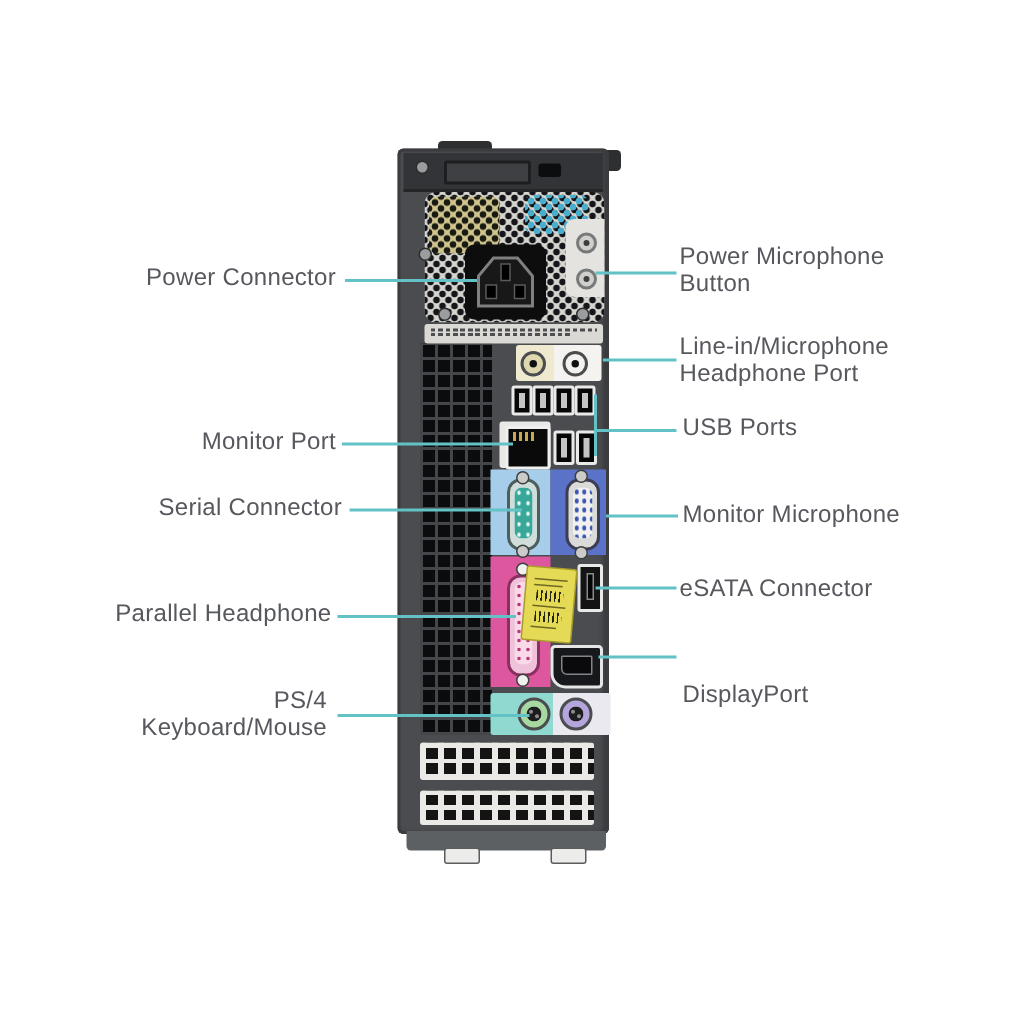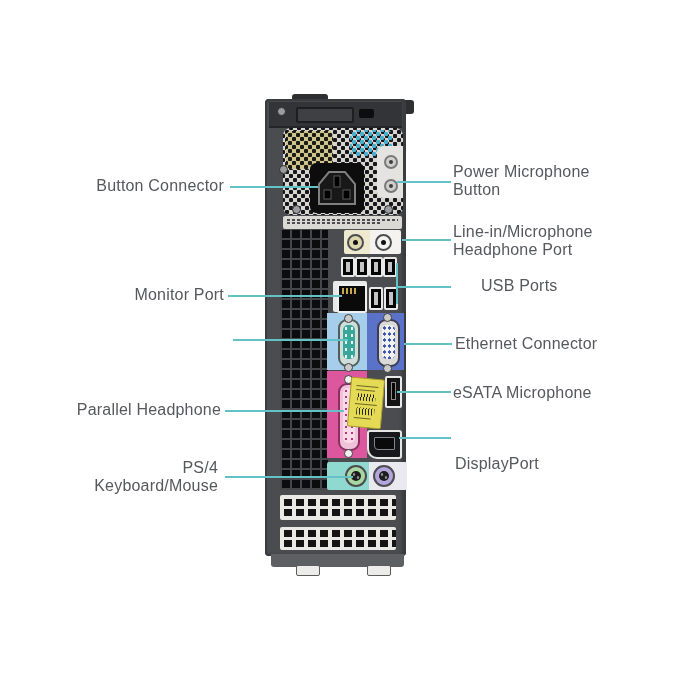--- a/index.html
+++ b/index.html
@@ -217,27 +217,28 @@
   <div class="lead" style="left:228px;top:295px;width:114px;"></div>
   <div class="lead v" style="left:396px;top:263px;height:41px;"></div>
   <div class="lead" style="left:397px;top:286px;width:54px;"></div>
   <div class="lead" style="left:233px;top:339px;width:115px;"></div>
   <div class="lead" style="left:404px;top:343px;width:48px;"></div>
   <div class="lead" style="left:225px;top:410px;width:119px;"></div>
   <div class="lead" style="left:397px;top:391px;width:54px;"></div>
   <div class="lead" style="left:399px;top:437px;width:52px;"></div>
   <div class="lead" style="left:225px;top:476px;width:128px;"></div>
 
-  <div class="ann left" style="right:456px;top:177px;">Button Connector</div>
+  <div class="ann left" style="right:456px;top:177px;">Power Connector</div>
   <div class="ann right" style="left:453px;top:163px;">Power Microphone
 Button</div>
   <div class="ann right" style="left:453px;top:223px;">Line-in/Microphone
 Headphone Port</div>
   <div class="ann left" style="right:456px;top:286px;">Monitor Port</div>
-  <div class="ann right" style="left:455px;top:277px;margin-left:26px;">USB Ports</div>
-  <div class="ann right" style="left:455px;top:335px;">Ethernet Connector</div>
+  <div class="ann right" style="left:455px;top:277px;">USB Ports</div>
+  <div class="ann left" style="right:452px;top:330px;">Serial Connector</div>
+  <div class="ann right" style="left:455px;top:335px;">Monitor Microphone</div>
   <div class="ann left" style="right:459px;top:401px;">Parallel Headphone</div>
-  <div class="ann right" style="left:453px;top:384px;">eSATA Microphone</div>
+  <div class="ann right" style="left:453px;top:384px;">eSATA Connector</div>
   <div class="ann right" style="left:455px;top:455px;">DisplayPort</div>
   <div class="ann left" style="right:462px;top:459px;">PS/4
 Keyboard/Mouse</div>
 
 </div>
 
 </body></html>

